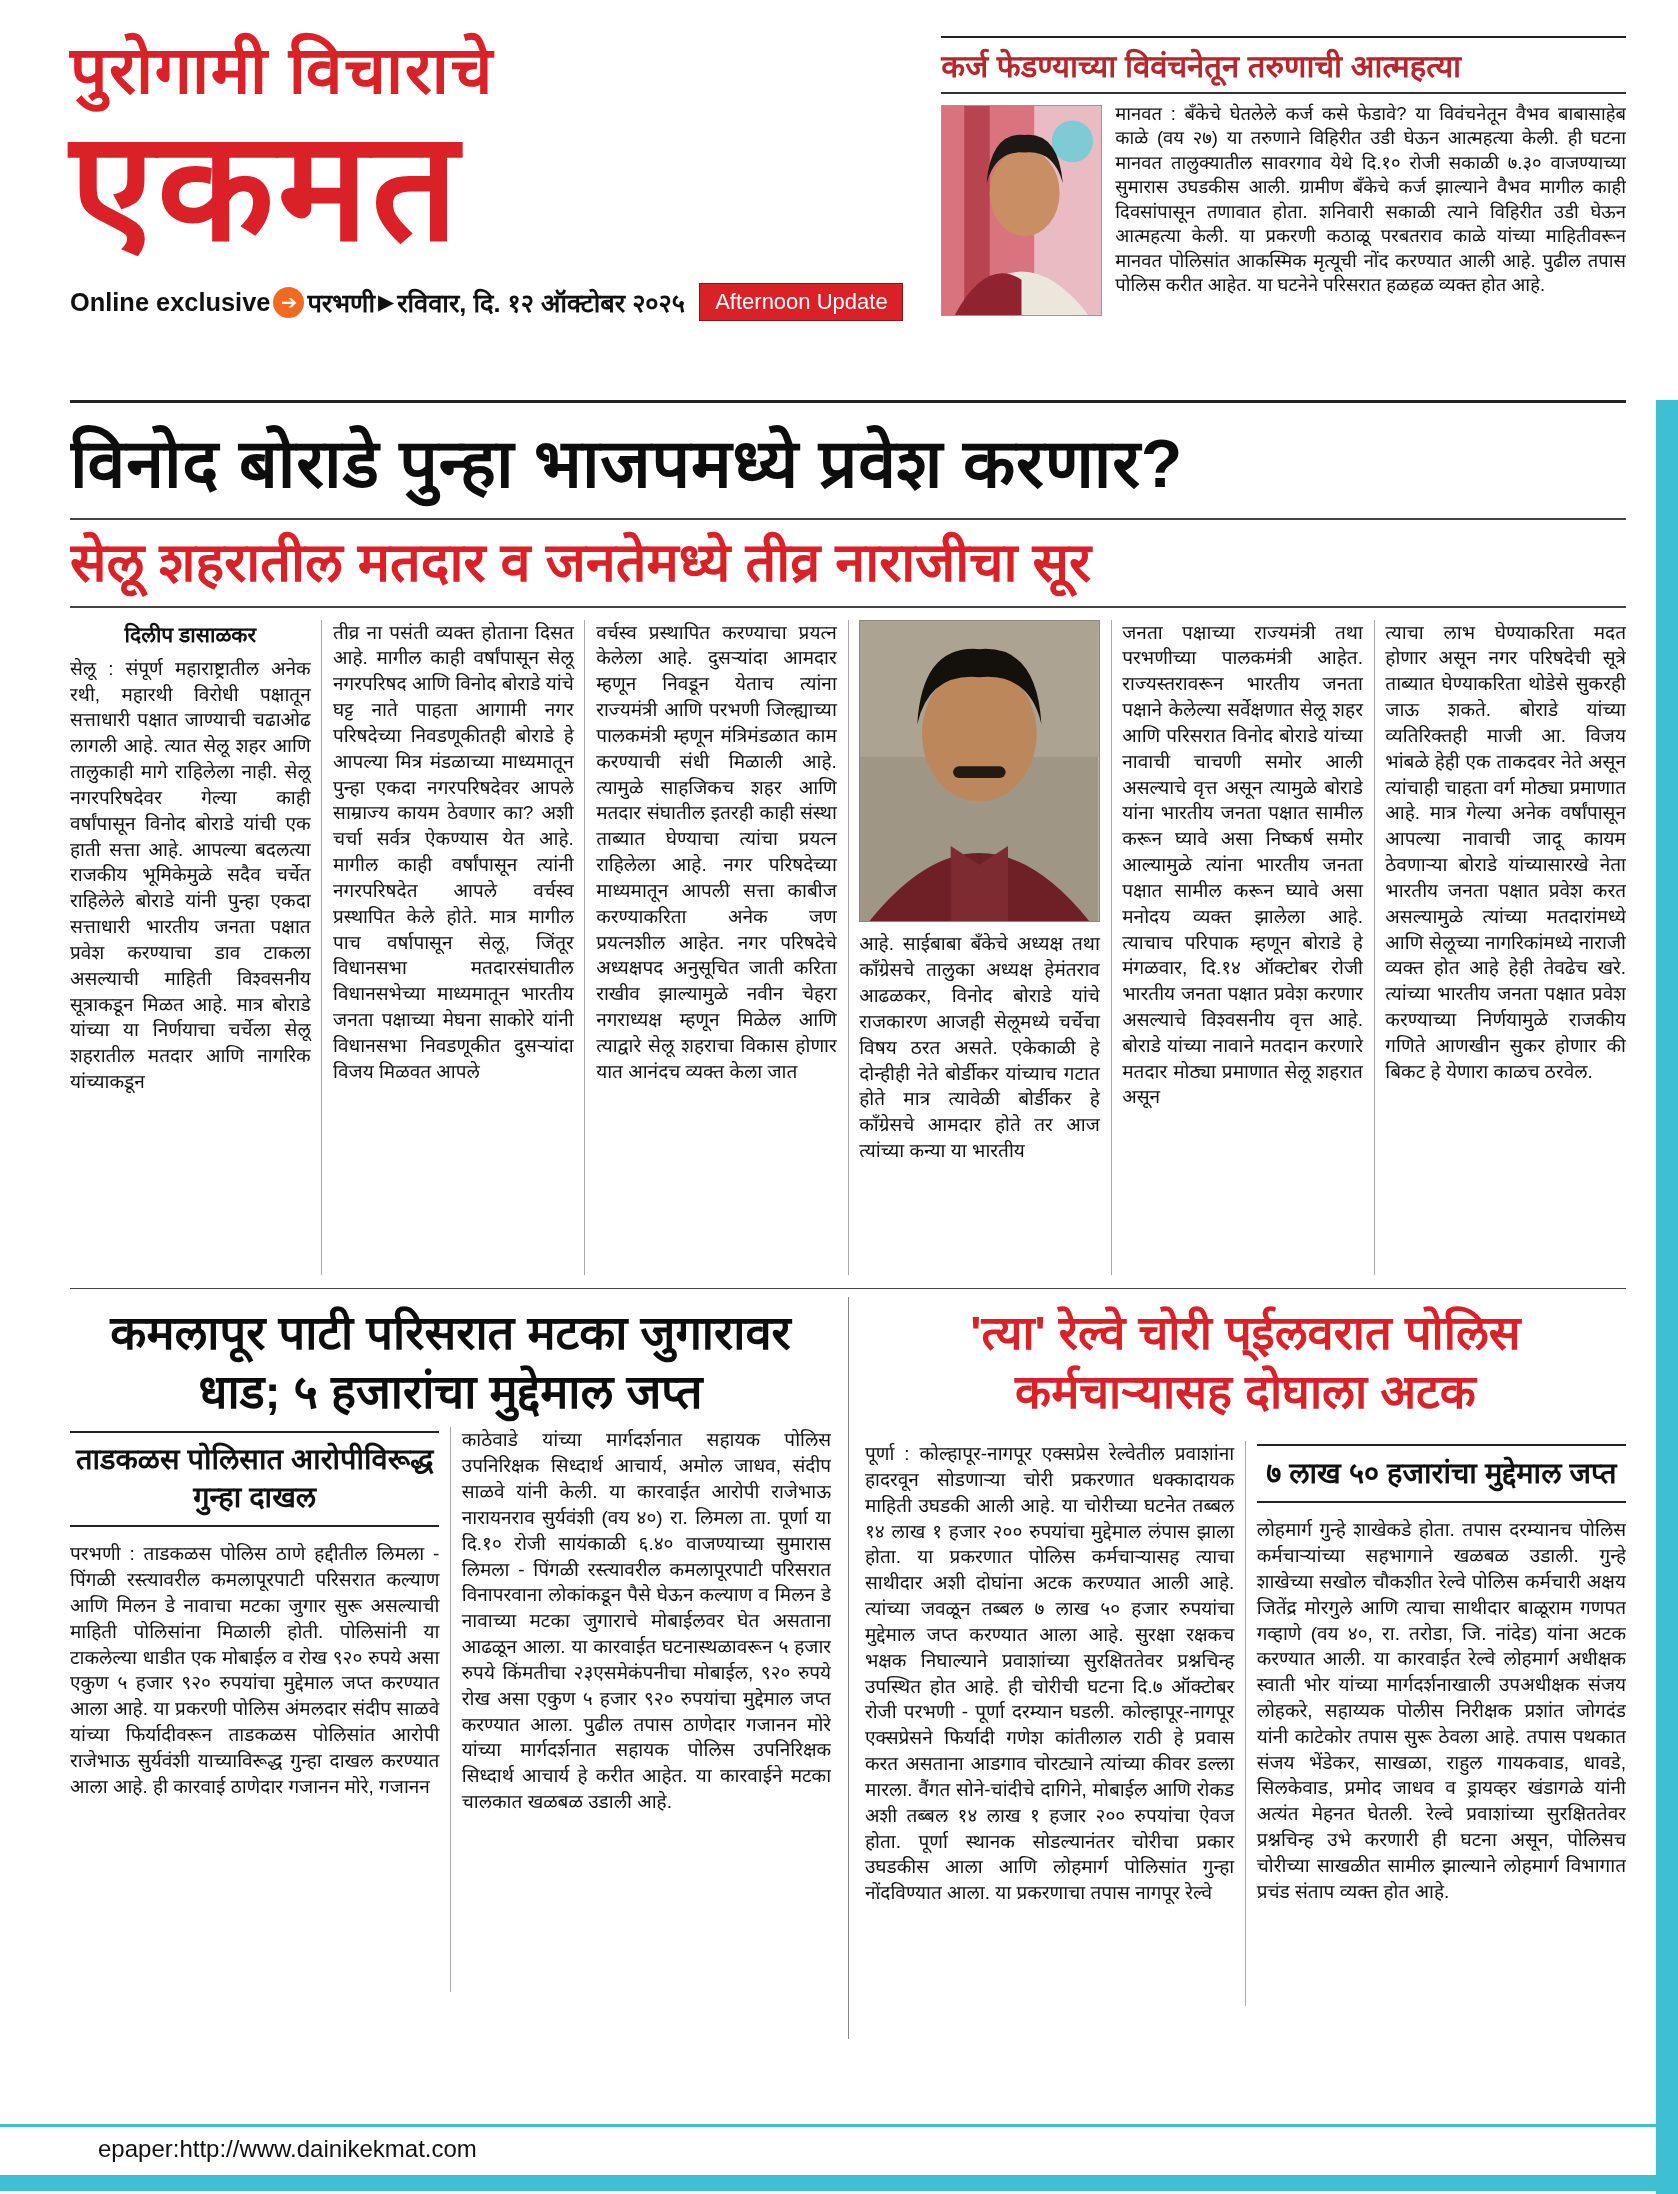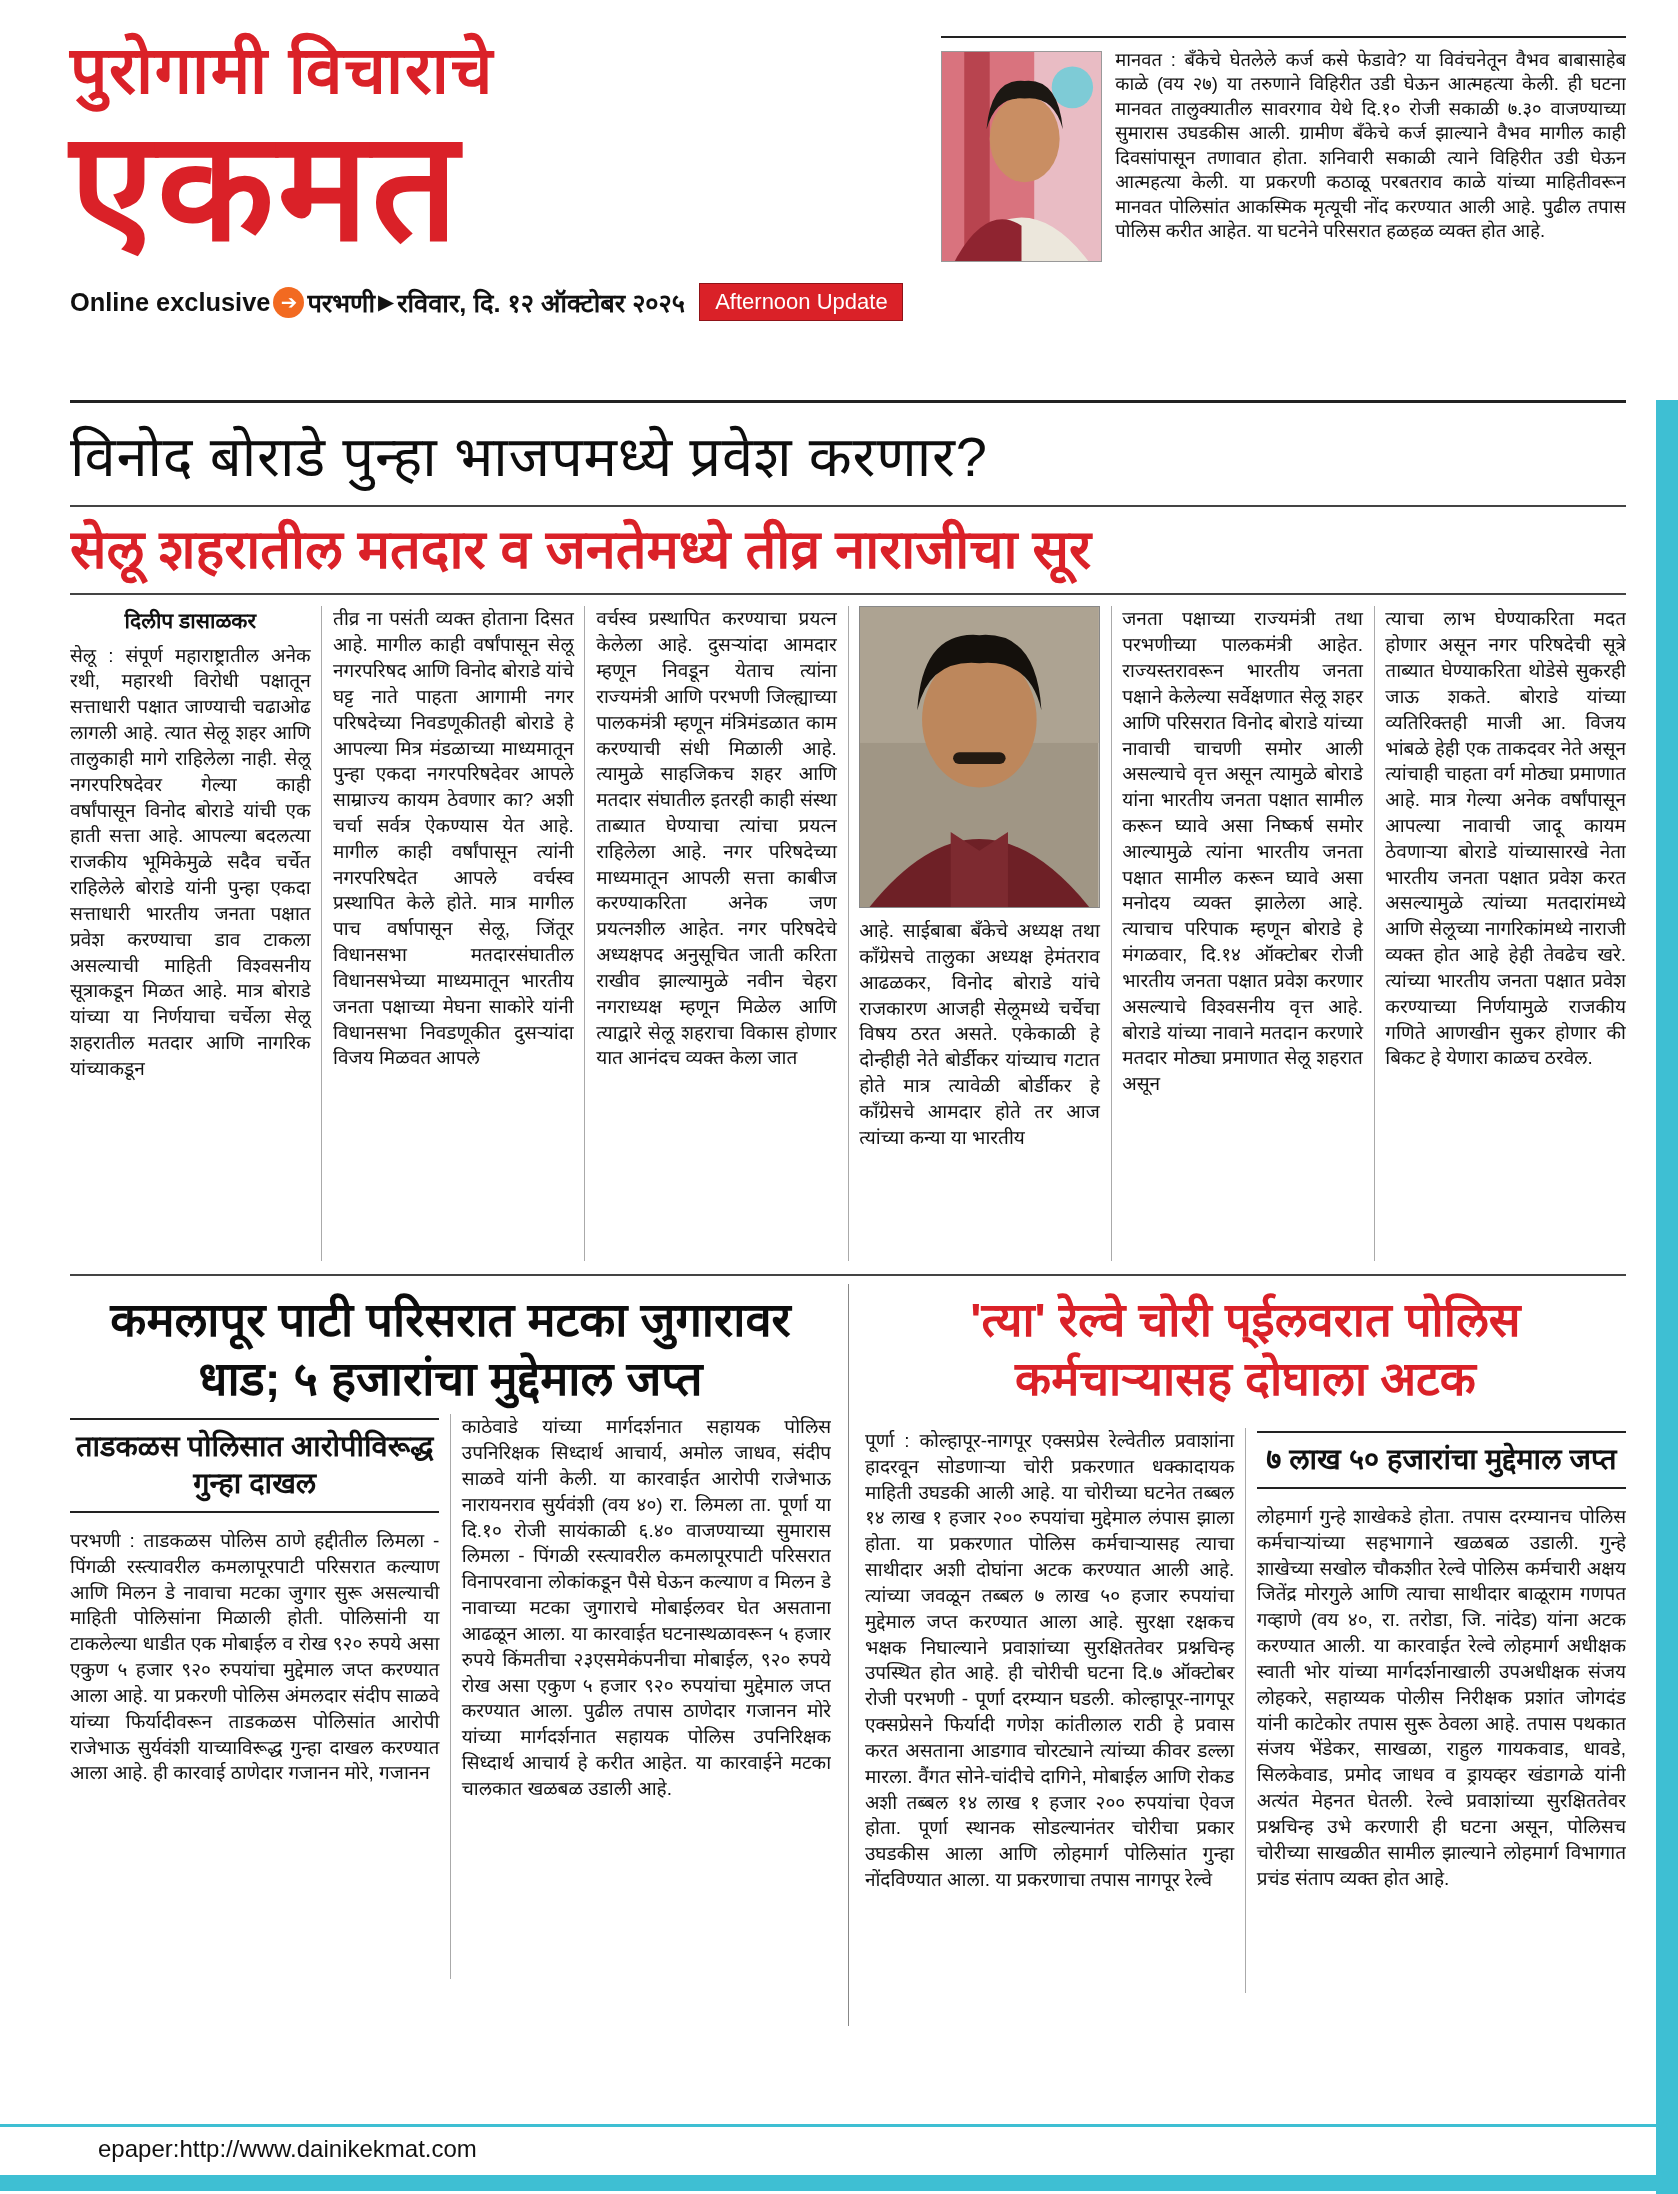--- a/index.html
+++ b/index.html
@@ -31,21 +31,21 @@
     border-bottom:2.5px solid #333; padding-bottom:6.6px; margin-bottom:8.2px;
   }
   .top-body { overflow:hidden; height:295px; }
   .top-photo { float:left; width:161px; height:211px; margin:3.3px 13px 4.9px 0; border:0.8px solid #999; display:block; }
   .top-photo svg { width:100%; height:100%; display:block; }
   .top-text { font-size:18.4px; line-height:1.33; text-align:justify; }
   .rule { background:#222; height:2.5px; width:100%; }
   .thin-rule { background:#444; height:1.6px; width:100%; }
   
   .main-headline {
-    font-size:56px; font-weight:normal; color:#0d0d0d; line-height:1.1;
+    font-size:68px; font-weight:bold; color:#0d0d0d; line-height:1.1;
     padding:23px 0 18px 0; letter-spacing:0.8px; white-space:nowrap; overflow:hidden;
   }
   .sub-headline {
     color:var(--red,#da2128); font-size:54px; font-weight:bold; line-height:1.15;
     padding:11.5px 0 13px 0; white-space:nowrap; overflow:hidden;
   }
   
   .columns { display:flex; height:655px; margin-top:11.5px; overflow:hidden; }
   .col { flex:1 1 0; padding:0 10.7px; overflow:hidden; }
   .col + .col { border-left:0.8px solid #aaa; }
@@ -94,20 +94,21 @@
         <span>Online exclusive</span>
         <span class="arrow-circle">➔</span>
         <span>परभणी</span>
         <span class="tri">▶</span>
         <span>रविवार, दि. १२ ऑक्टोबर २०२५</span>
         <span class="badge">Afternoon Update</span>
       </div>
     </div>
 
     <aside class="top-article">
+      <h2 class="top-headline">कर्ज फेडण्याच्या विवंचनेतून तरुणाची आत्महत्या</h2>
       <div class="top-body">
         <span class="top-photo">
           <svg viewBox="0 0 100 130" preserveAspectRatio="none" aria-hidden="true">
             <rect width="100" height="130" fill="#d9737e"></rect>
             <rect x="58" width="42" height="130" fill="#e9bcc4"></rect>
             <rect x="14" width="16" height="130" fill="#b8444f"></rect>
             <circle cx="82" cy="22" r="13" fill="#7ecbd6"></circle>
             <path d="M8,130 Q50,76 92,130 Z" fill="#ece7dc"></path>
             <path d="M8,130 Q28,94 50,108 L50,130 Z" fill="#8f2430"></path>
             <ellipse cx="52" cy="54" rx="22" ry="27" fill="#c98e63"></ellipse>

